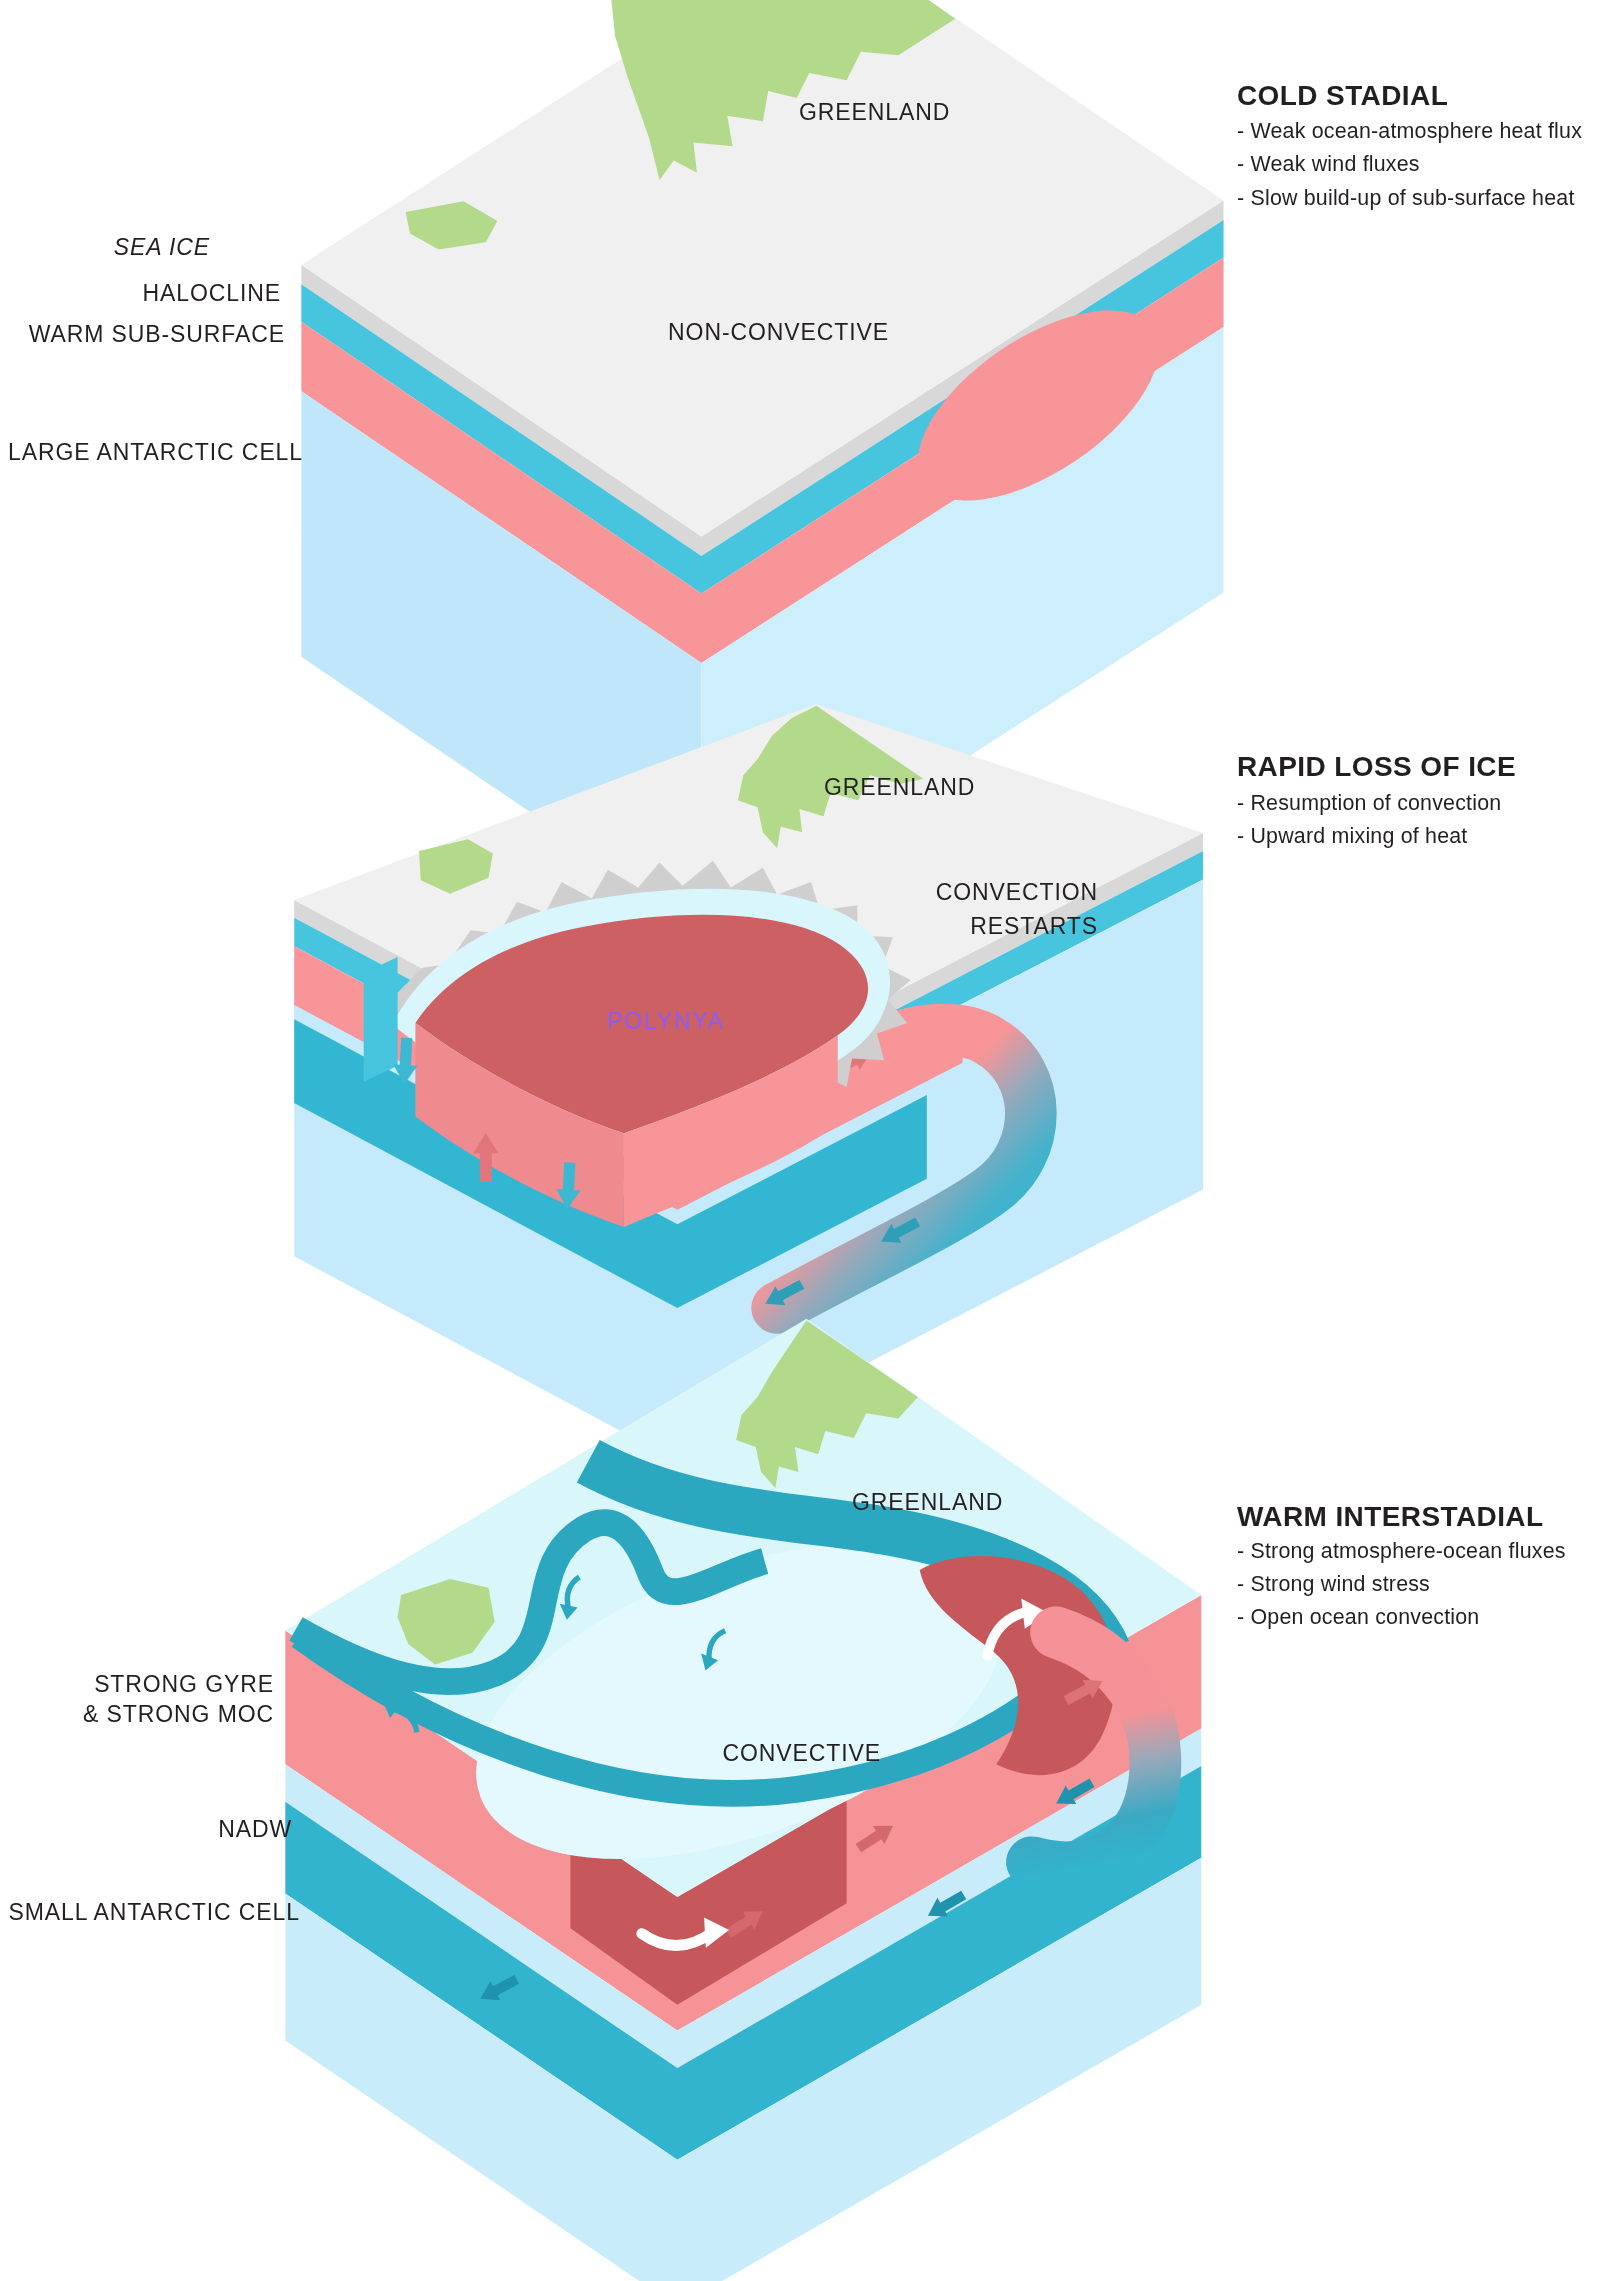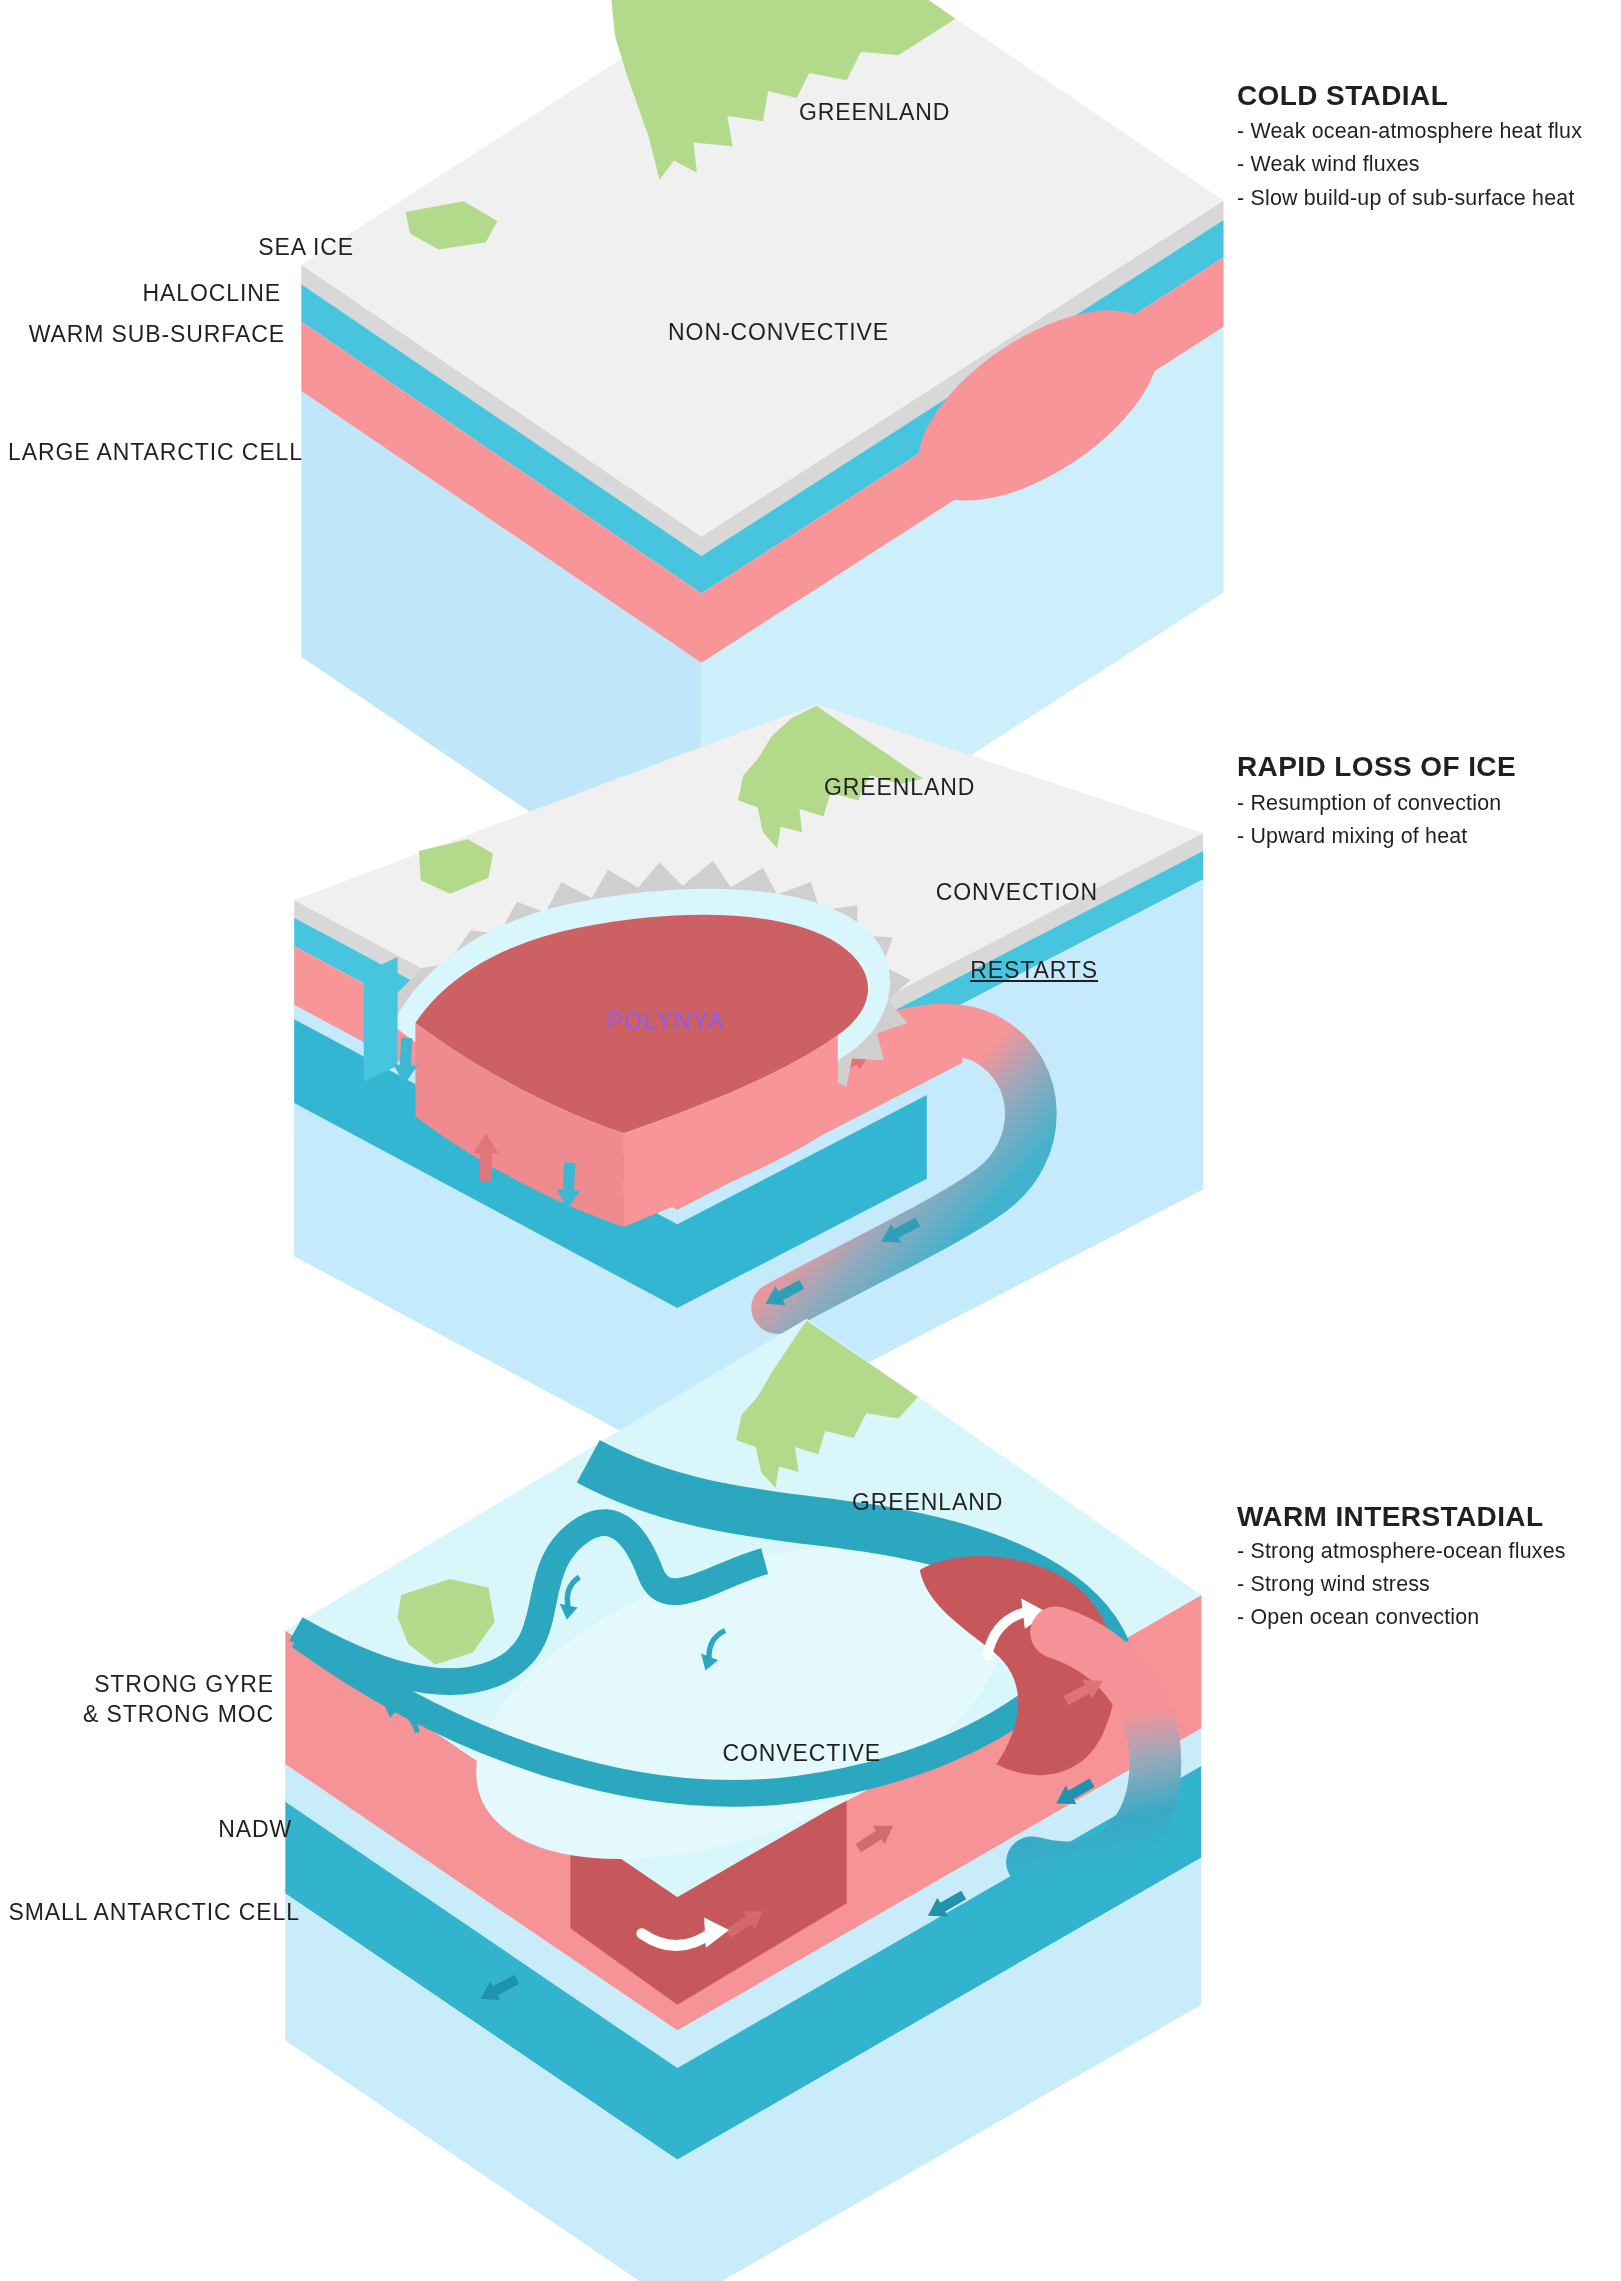--- a/index.html
+++ b/index.html
@@ -143,31 +143,31 @@
     <use href="#flowArrow" transform="translate(1216,1898) rotate(-28) scale(0.8)" fill="#dd7277"></use>
   </g>
 </svg>
 
 <div class="heading" style="left:1237px;top:80px;">COLD STADIAL</div>
 <div class="bullet" style="left:1237px;top:119px;">- Weak ocean-atmosphere heat flux</div>
 <div class="bullet" style="left:1237px;top:152px;">- Weak wind fluxes</div>
 <div class="bullet" style="left:1237px;top:186px;">- Slow build-up of sub-surface heat</div>
 <div class="lbl" style="left:799px;top:98px;">GREENLAND</div>
 <div class="lbl center" style="left:533px;top:318px;width:356px;">NON-CONVECTIVE</div>
-<div class="lbl right-align" style="right:1268px;top:233px;">SEA ICE</div>
+<div class="lbl right-align" style="right:1412px;top:233px;font-style:italic;">SEA ICE</div>
 <div class="lbl right-align" style="right:1341px;top:279px;">HALOCLINE</div>
 <div class="lbl right-align" style="right:1337px;top:320px;">WARM SUB-SURFACE</div>
 <div class="lbl right-align" style="right:1319px;top:438px;">LARGE ANTARCTIC CELL</div>
 
 <div class="heading" style="left:1237px;top:751px;">RAPID LOSS OF ICE</div>
 <div class="bullet" style="left:1237px;top:791px;">- Resumption of convection</div>
 <div class="bullet" style="left:1237px;top:824px;">- Upward mixing of heat</div>
 <div class="lbl" style="left:824px;top:773px;">GREENLAND</div>
 <div class="lbl center" style="left:777px;top:878px;width:321px;">CONVECTION</div>
-<div class="lbl center" style="left:777px;top:956px;width:321px;text-decoration:underline;">RESTARTS</div>
+<div class="lbl center" style="left:777px;top:912px;width:321px;">RESTARTS</div>
 <div class="lbl center white" style="left:511px;top:1007px;width:214px;">POLYNYA</div>
 
 <div class="heading" style="left:1237px;top:1501px;">WARM INTERSTADIAL</div>
 <div class="bullet" style="left:1237px;top:1539px;">- Strong atmosphere-ocean fluxes</div>
 <div class="bullet" style="left:1237px;top:1572px;">- Strong wind stress</div>
 <div class="bullet" style="left:1237px;top:1605px;">- Open ocean convection</div>
 <div class="lbl" style="left:852px;top:1488px;">GREENLAND</div>
 <div class="lbl center" style="left:667px;top:1708px;width:214px;margin-top:31px;">CONVECTIVE</div>
 <div class="lbl right-align" style="right:1348px;top:1670px;">STRONG GYRE</div>
 <div class="lbl right-align" style="right:1348px;top:1700px;">&amp; STRONG MOC</div>

